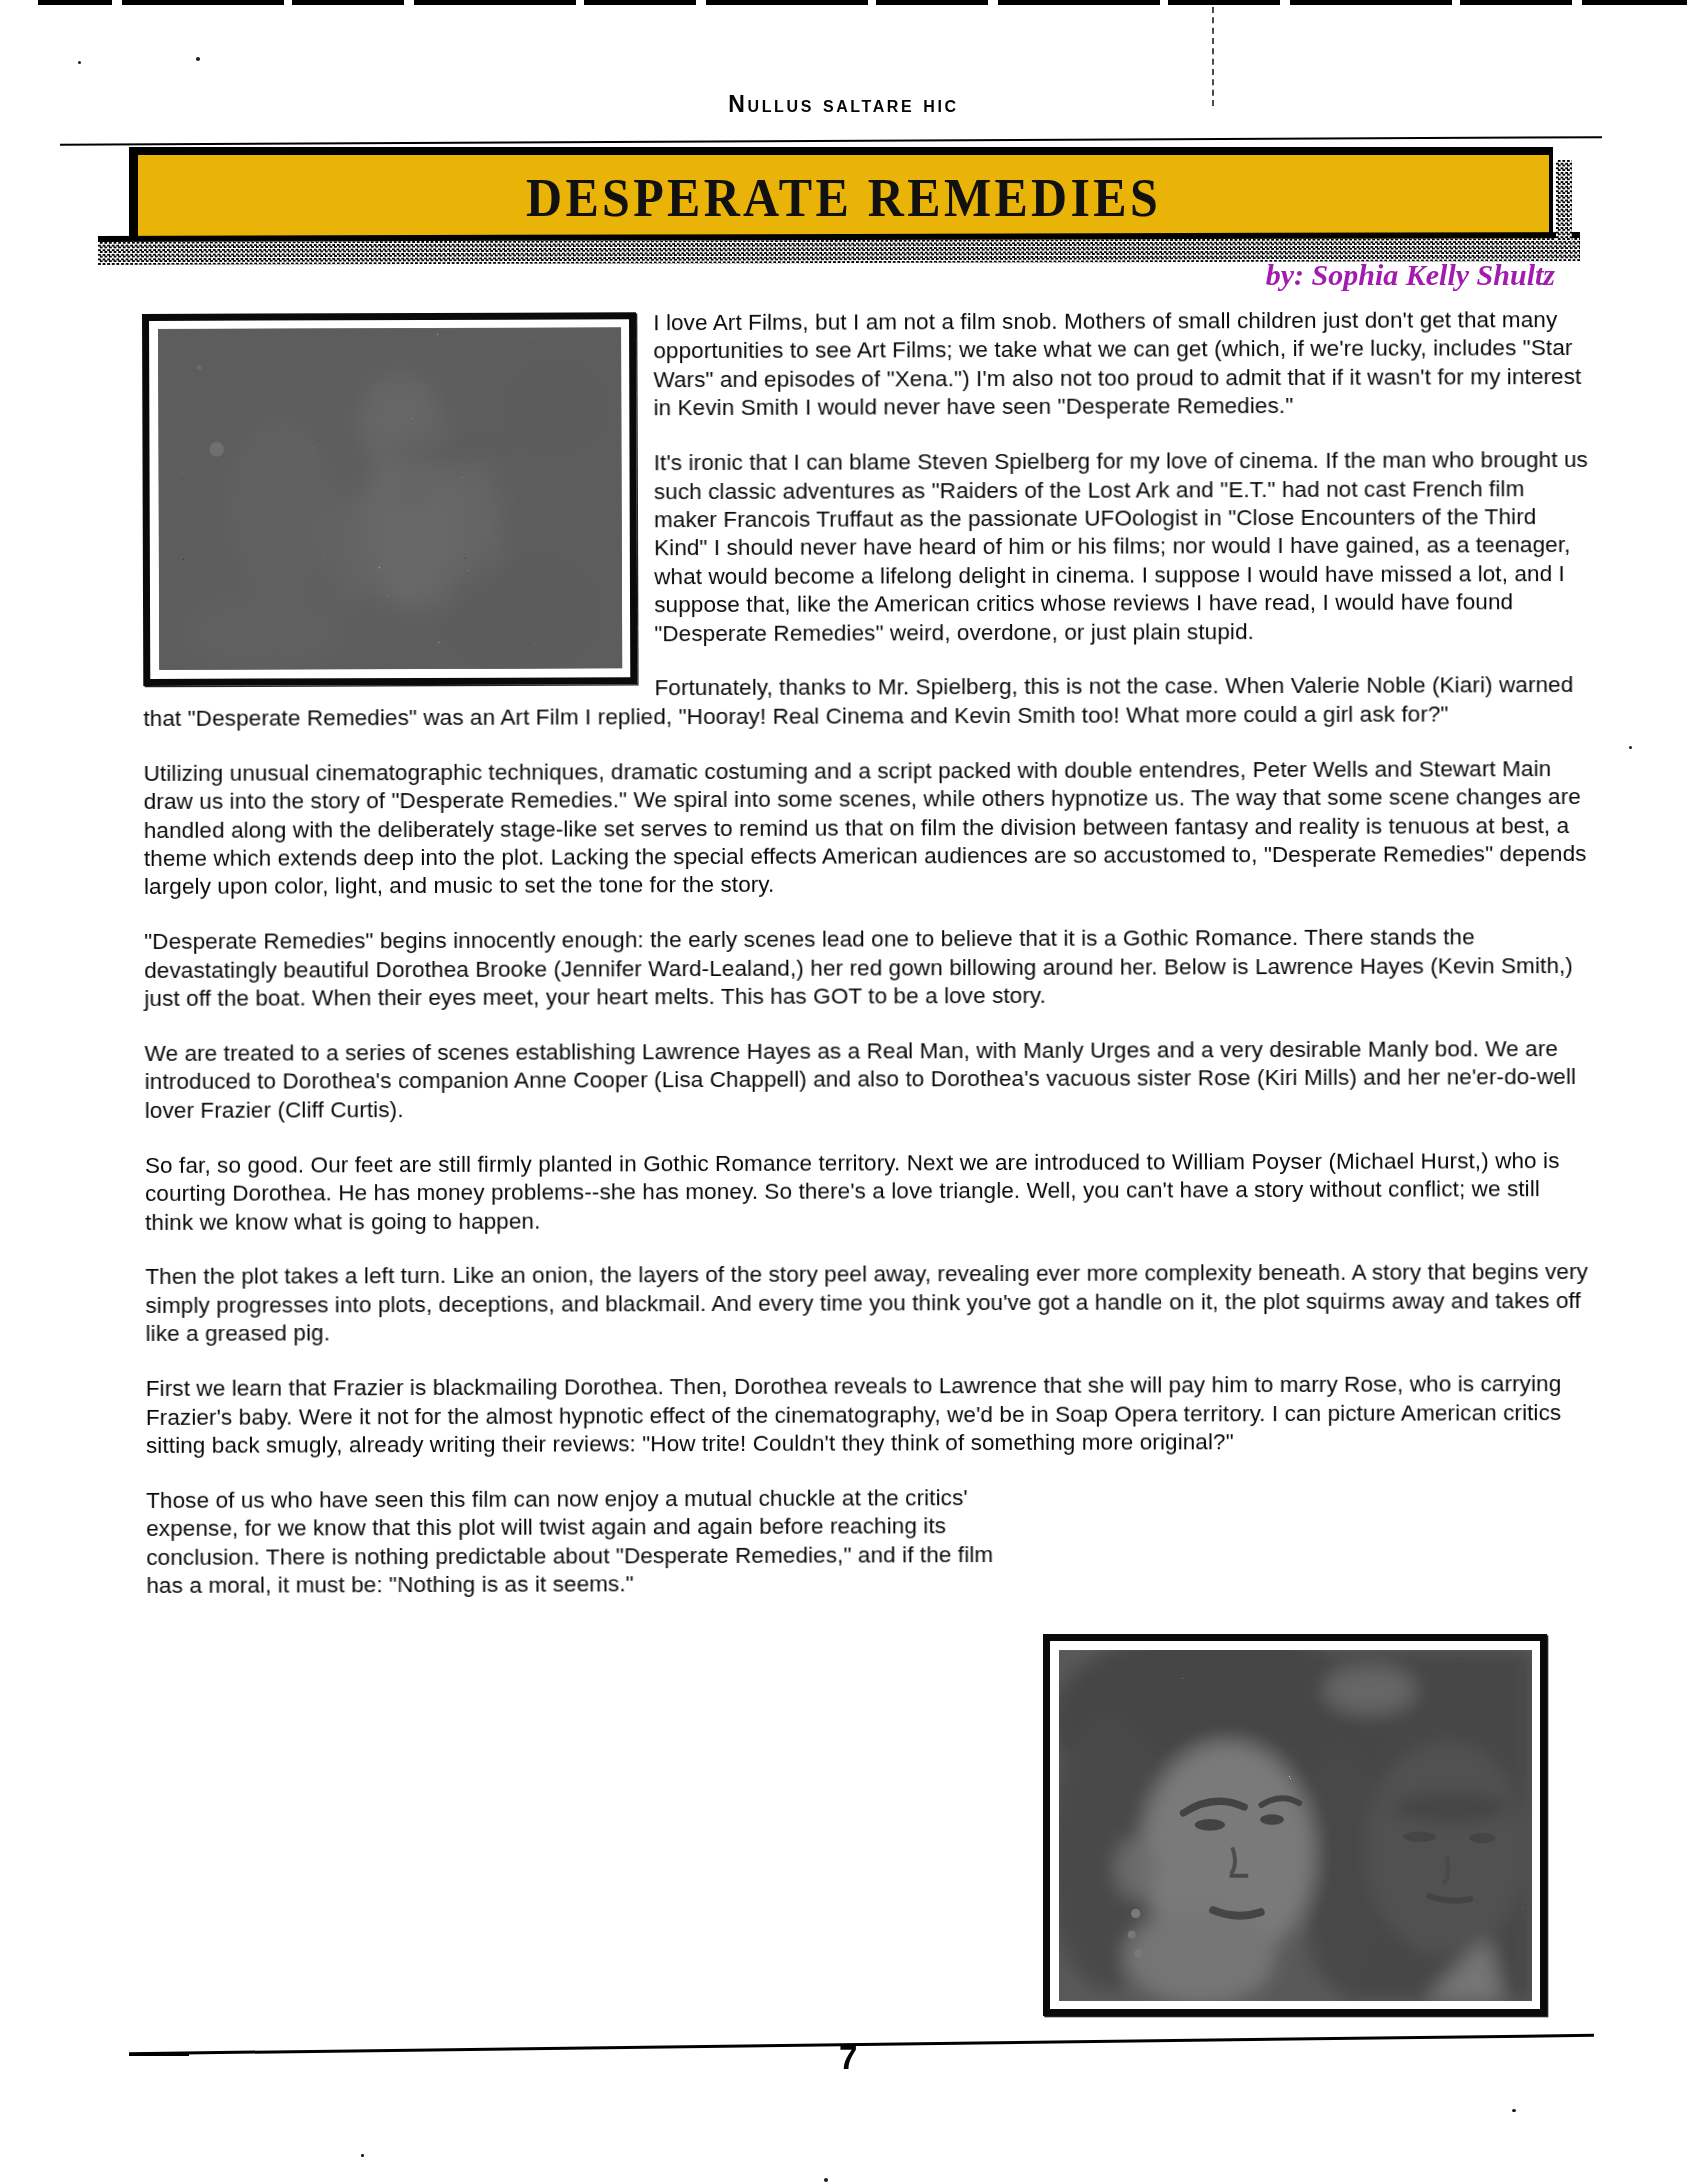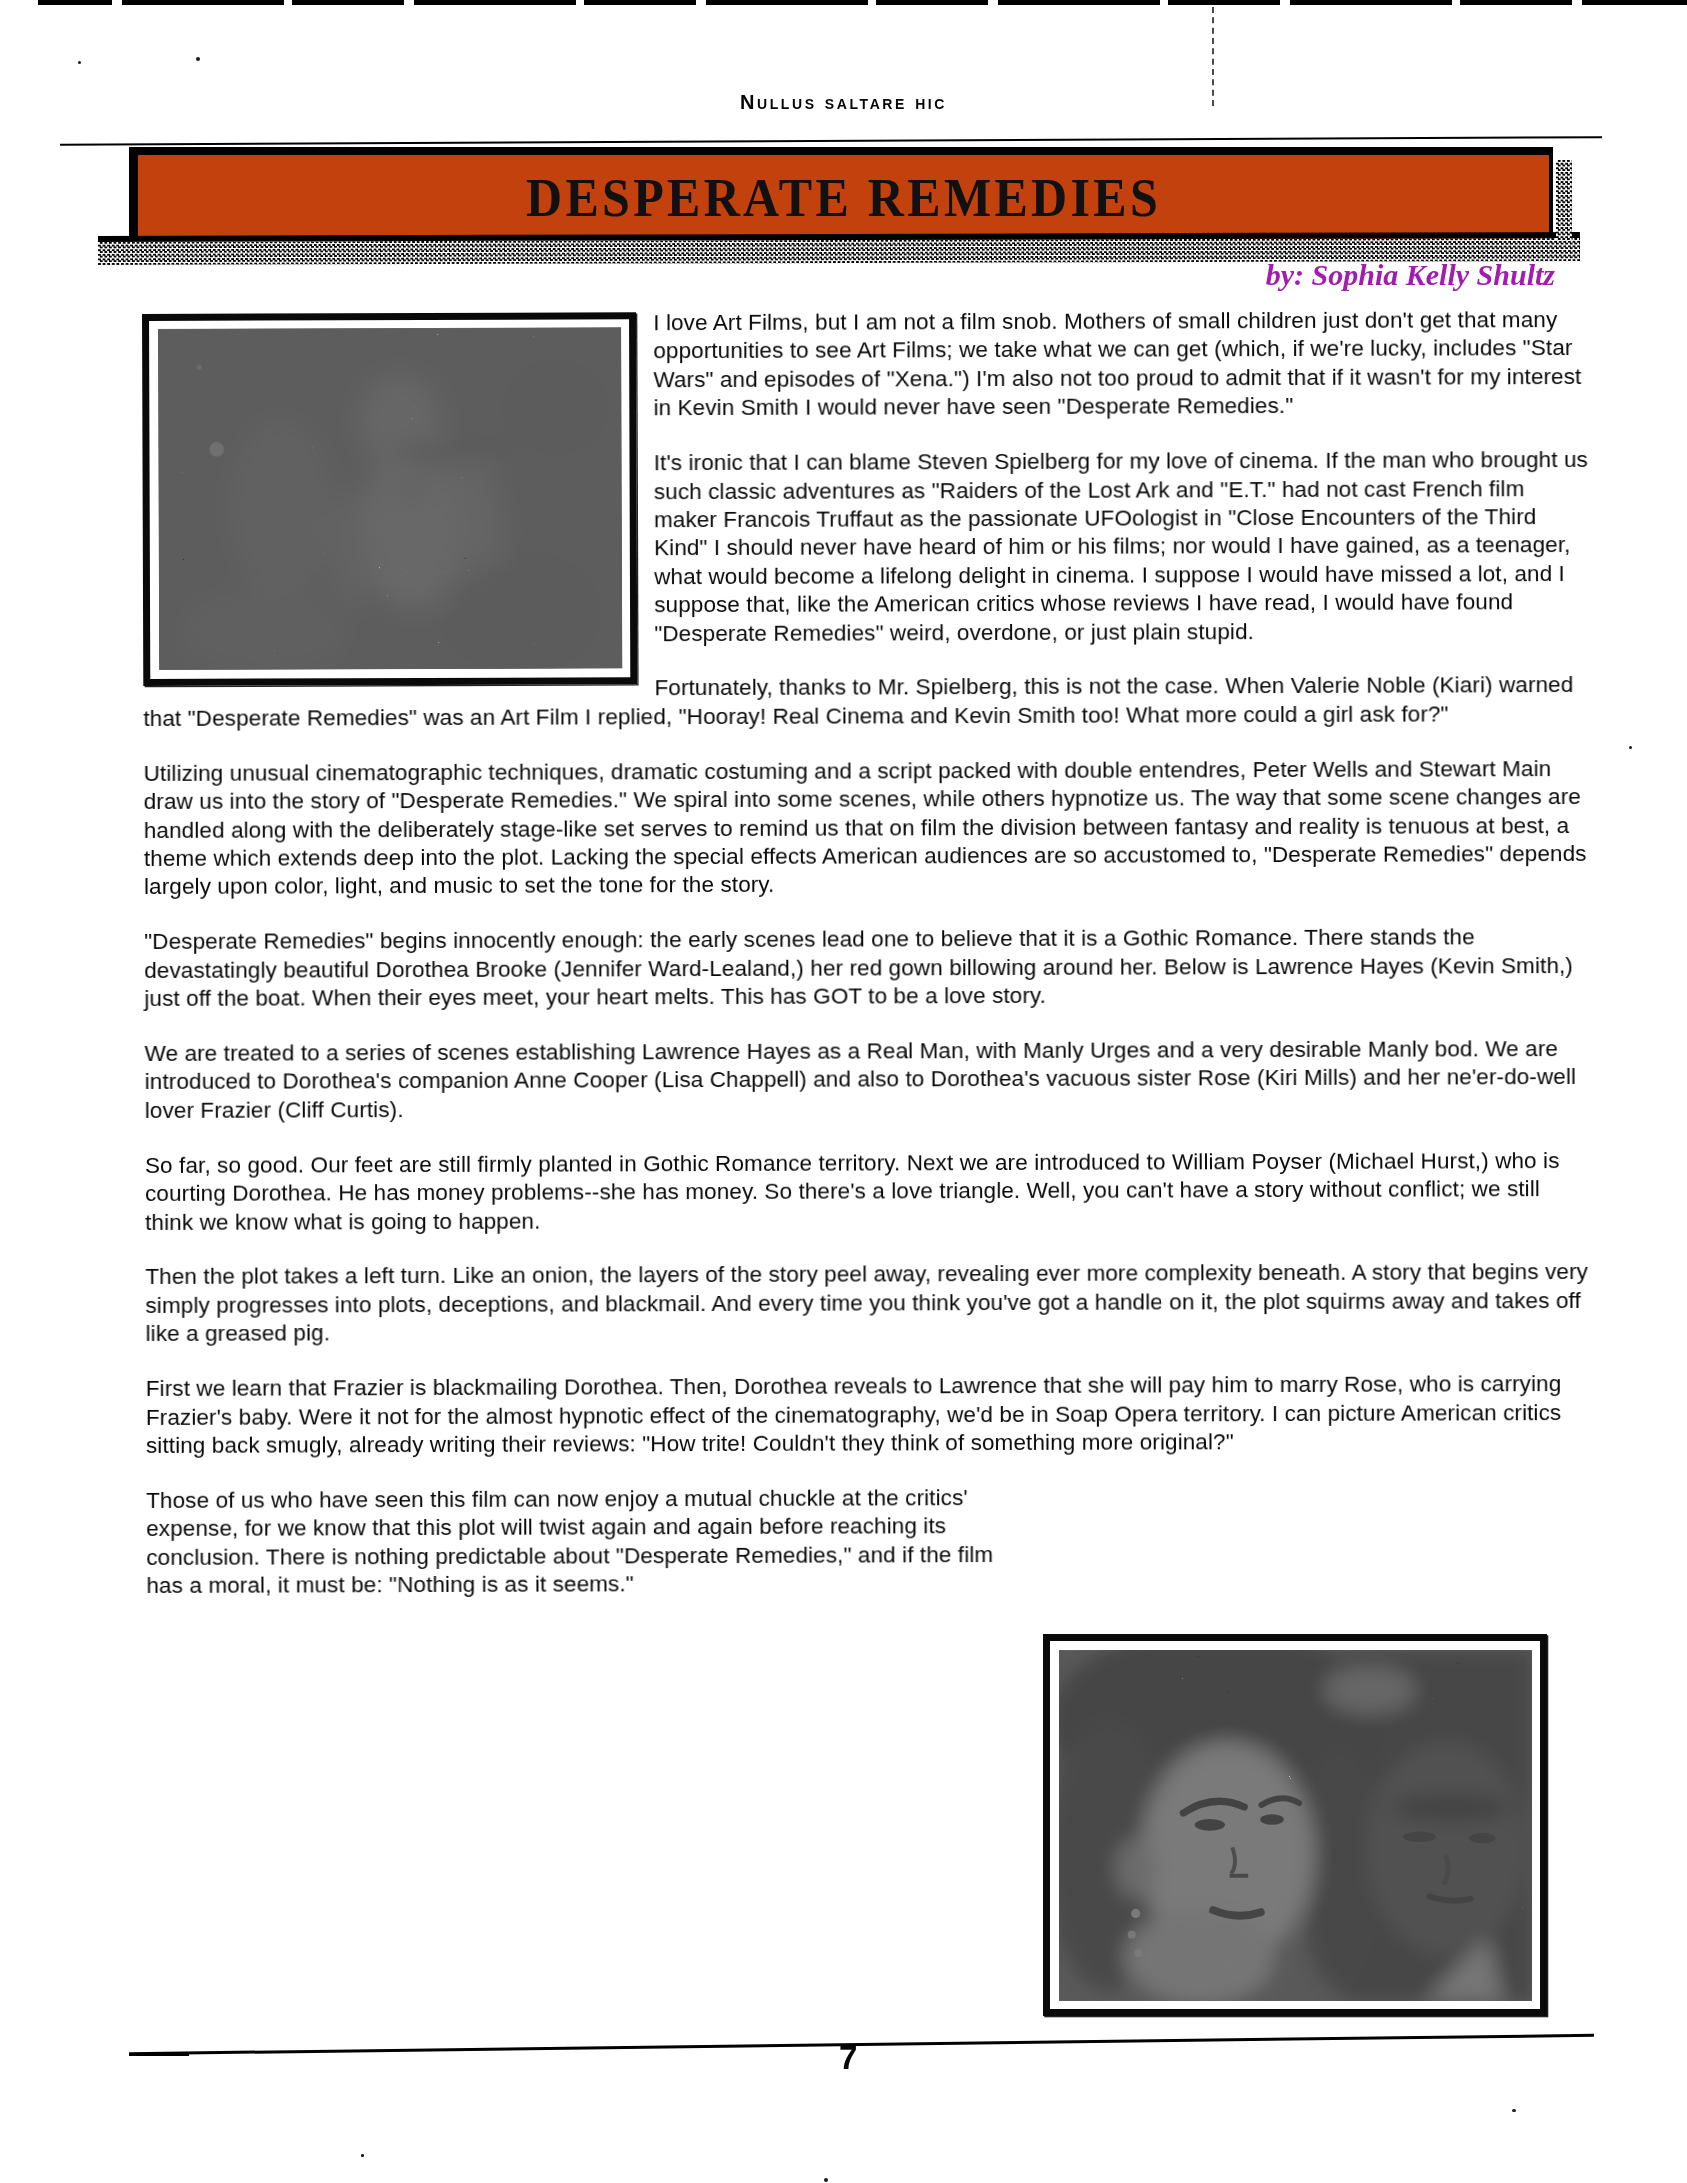--- a/index.html
+++ b/index.html
@@ -13,30 +13,30 @@
     position:absolute;left:0;top:0;width:1687px;height:4.6px;
     background:repeating-linear-gradient(90deg,#000 0 112px,#fff 112px 122px,#000 122px 284px,#fff 284px 292px);
   }
   .top-strip-fade{position:absolute;left:0;top:0;width:38px;height:6.6px;background:#fff;}
   .top-dash{position:absolute;left:1212px;top:6.6px;height:99px;width:0;border-left:2px dashed #4a4a4a;}
   .speck{position:absolute;background:#1a1a1a;border-radius:50%;}
   
   .masthead{
     position:absolute;left:0;top:91px;width:1687px;text-align:center;
     font-family:"Liberation Sans",sans-serif;font-weight:bold;
-    font-variant:small-caps;font-size:20px;letter-spacing:2.6px;color:#050505;
+    font-variant:small-caps;font-size:23px;letter-spacing:2.6px;color:#050505;
     text-transform:lowercase;
   }
   .masthead::first-letter{text-transform:uppercase;}
   .rule-top{position:absolute;left:60px;top:140px;width:1542px;height:2px;background:#000;transform:rotate(-0.28deg);}
   
   .title-box{
     position:absolute;left:129px;top:147px;width:1411px;height:85px;
     border-top:8px solid #000;border-left:9.3px solid #000;border-right:4px solid #000;
-    background:#c2410c;display:flex;align-items:center;justify-content:center;text-align:center;
+    background:#eab308;display:flex;align-items:center;justify-content:center;text-align:center;
   }
   .title-text{
     font-family:"Liberation Serif",serif;font-weight:600;font-size:50px;
     letter-spacing:3.3px;color:#111;transform:scaleY(1.08);white-space:nowrap;
   }
   .dither{background-image:repeating-conic-gradient(#000 0% 25%,#fff 25% 50%);background-size:4.6px 4.6px;}
   .band-bottom{
     position:absolute;left:98px;top:234px;width:1482px;height:22.5px;
     border-top:6px solid #000;transform:rotate(-0.15deg);
   }

